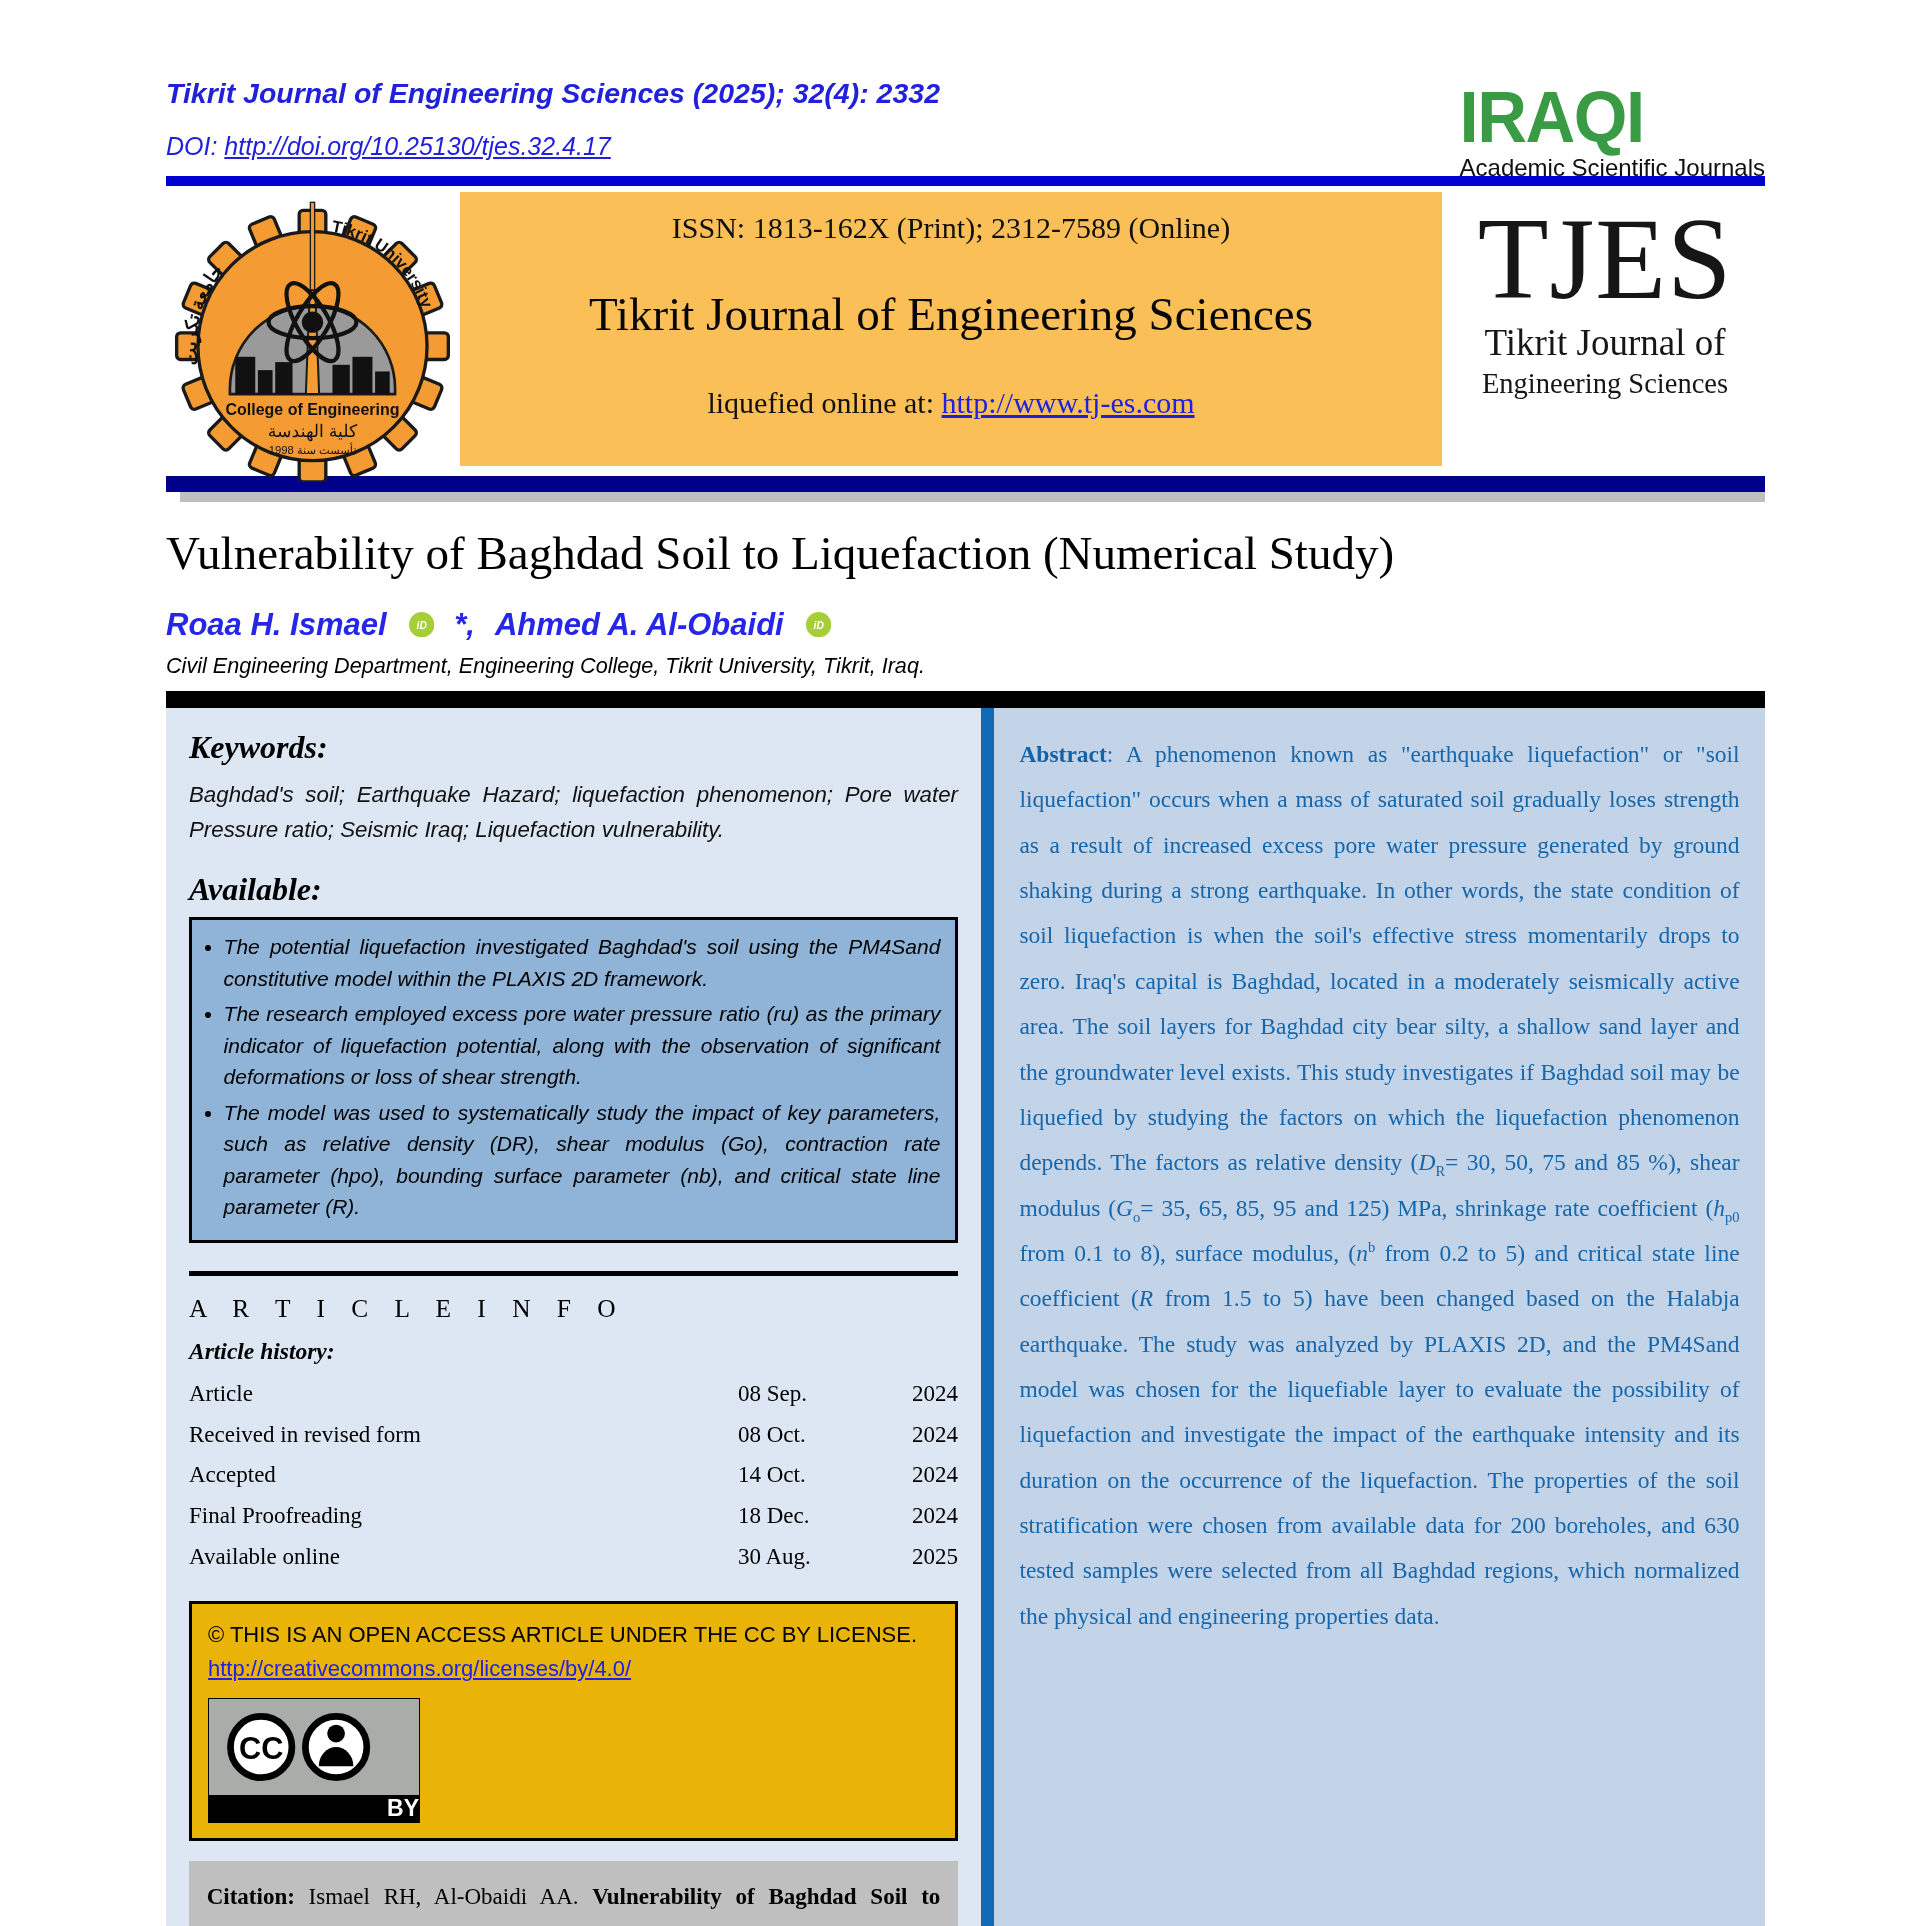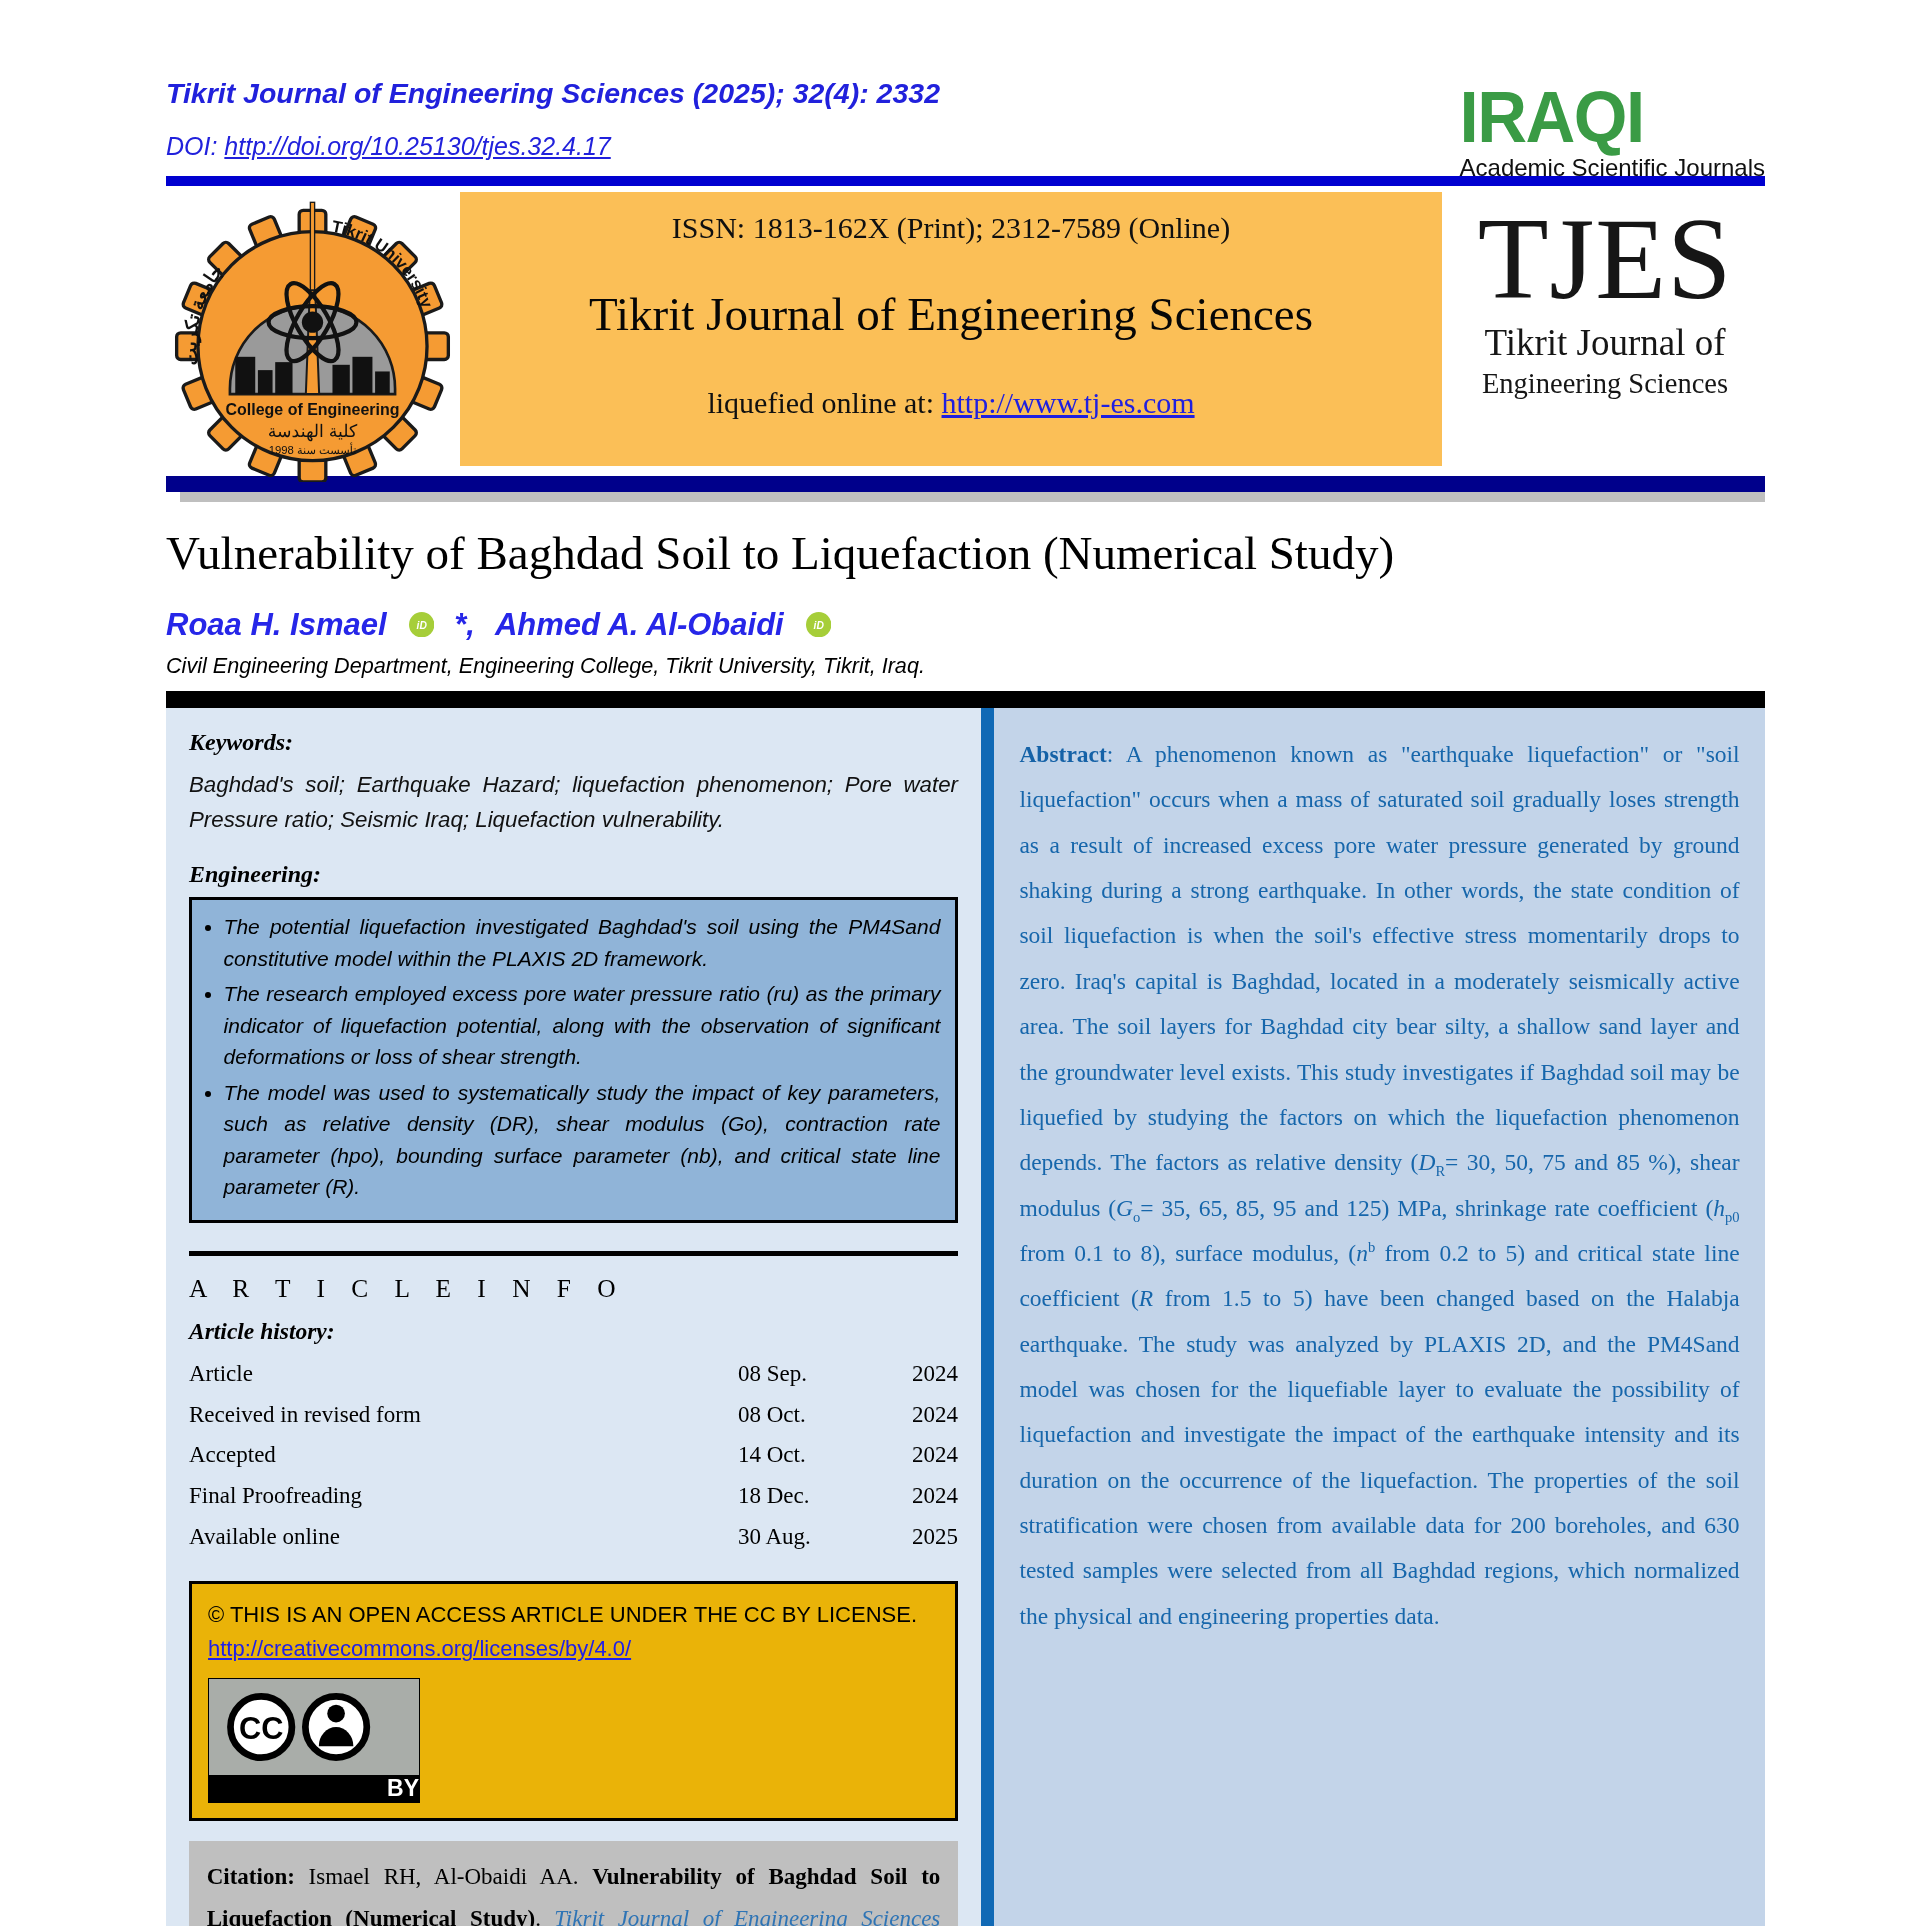--- a/index.html
+++ b/index.html
@@ -47,21 +47,21 @@
   .affiliation{margin-top:10px;font-family:"Liberation Sans",sans-serif;font-style:italic;
                font-size:21.6px;color:#000;}
   .black-bar{margin-top:12.3px;height:17px;background:#000;}
 
   
   .columns{display:flex;align-items:stretch;min-height:1535px;}
   .col-left{width:815px;box-sizing:border-box;background:#DCE7F3;padding:21px 23px 23px 23px;}
   .col-divider{width:13px;background:#1069B5;}
   .col-right{flex:1;box-sizing:border-box;background:#C3D4E9;padding:24px 25.4px;}
 
-  .kw-head,.hl-head{font-size:24px;font-weight:bold;font-style:italic;color:#000;}
+  .kw-head,.hl-head{font-size:32px;font-weight:bold;font-style:italic;color:#000;}
   .kw-text{margin-top:10.8px;font-family:"Liberation Sans",sans-serif;font-style:italic;
            font-size:22.3px;line-height:1.58;color:#111;text-align:justify;}
   .hl-head{margin-top:24px;}
   .hl-box{margin-top:8.5px;border:3.5px solid #000;background:#90B4D8;padding:11.6px 14.6px 13px 11.6px;}
   .hl-box ul{margin:0;padding-left:20px;}
   .hl-box li{font-family:"Liberation Sans",sans-serif;font-style:italic;font-size:21px;
              line-height:1.5;color:#000;text-align:justify;margin-bottom:3.9px;}
   .info-rule{margin-top:28px;height:5.4px;background:#000;}
   .info-head{margin-top:18.5px;font-size:25.4px;color:#000;letter-spacing:10px;}
   .history-label{margin-top:14.6px;font-size:23.5px;font-weight:bold;font-style:italic;color:#000;}
@@ -189,21 +189,21 @@
     </div>
     <div class="affiliation">Civil Engineering Department, Engineering College, Tikrit University, Tikrit, Iraq.</div>
 
     <div class="black-bar"></div>
 
     <div class="columns">
       <div class="col-left">
         <div class="kw-head">Keywords:</div>
         <div class="kw-text">Baghdad's soil; Earthquake Hazard; liquefaction phenomenon; Pore water Pressure ratio; Seismic Iraq; Liquefaction vulnerability.</div>
 
-        <div class="hl-head">Engineering:</div>
+        <div class="hl-head">Available:</div>
         <div class="hl-box">
           <ul>
             <li>The potential liquefaction investigated Baghdad's soil using the PM4Sand constitutive model within the PLAXIS 2D framework.</li>
             <li>The research employed excess pore water pressure ratio (ru) as the primary indicator of liquefaction potential, along with the observation of significant deformations or loss of shear strength.</li>
             <li>The model was used to systematically study the impact of key parameters, such as relative density (DR), shear modulus (Go), contraction rate parameter (hpo), bounding surface parameter (nb), and critical state line parameter (R).</li>
           </ul>
         </div>
 
         <div class="info-rule"></div>
         <div class="info-head">A R T I C L E   I N F O</div>

